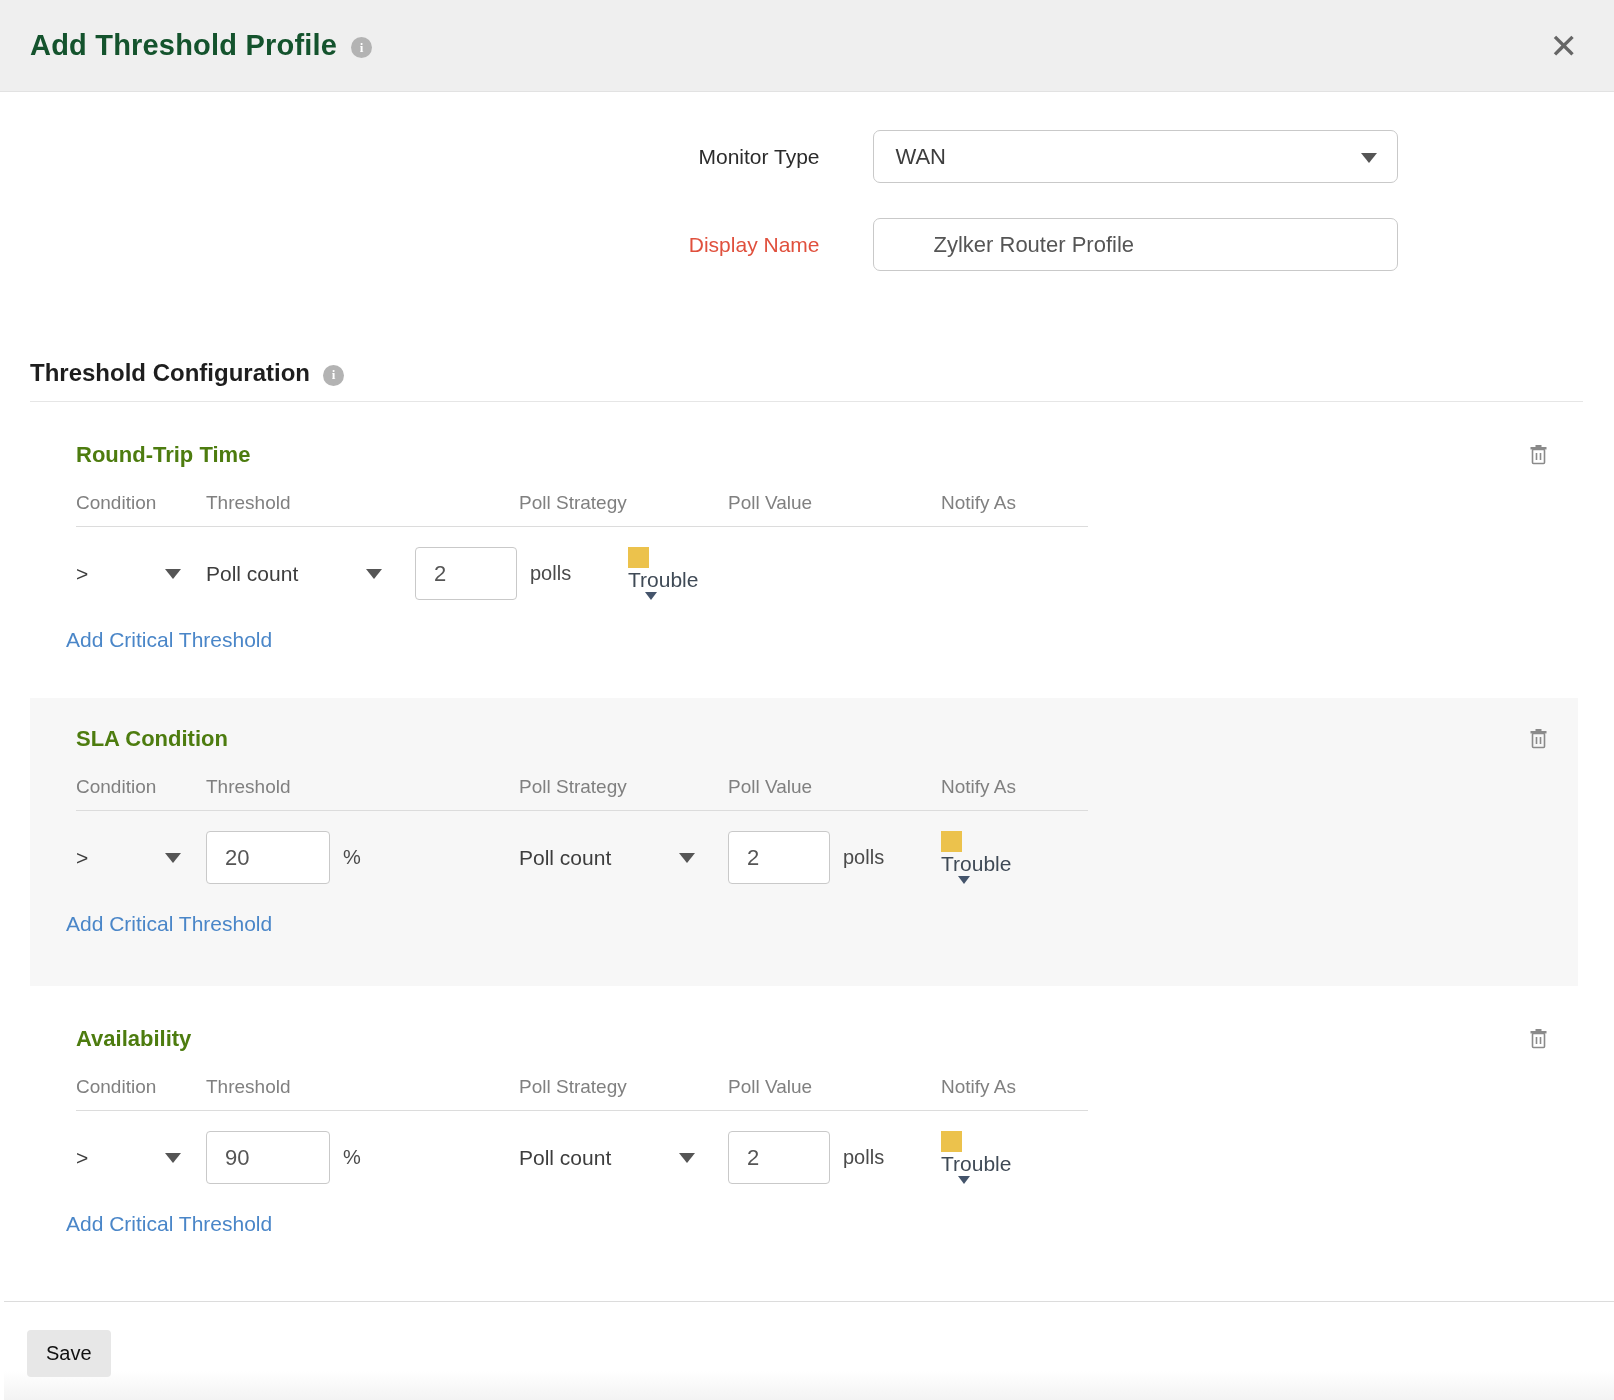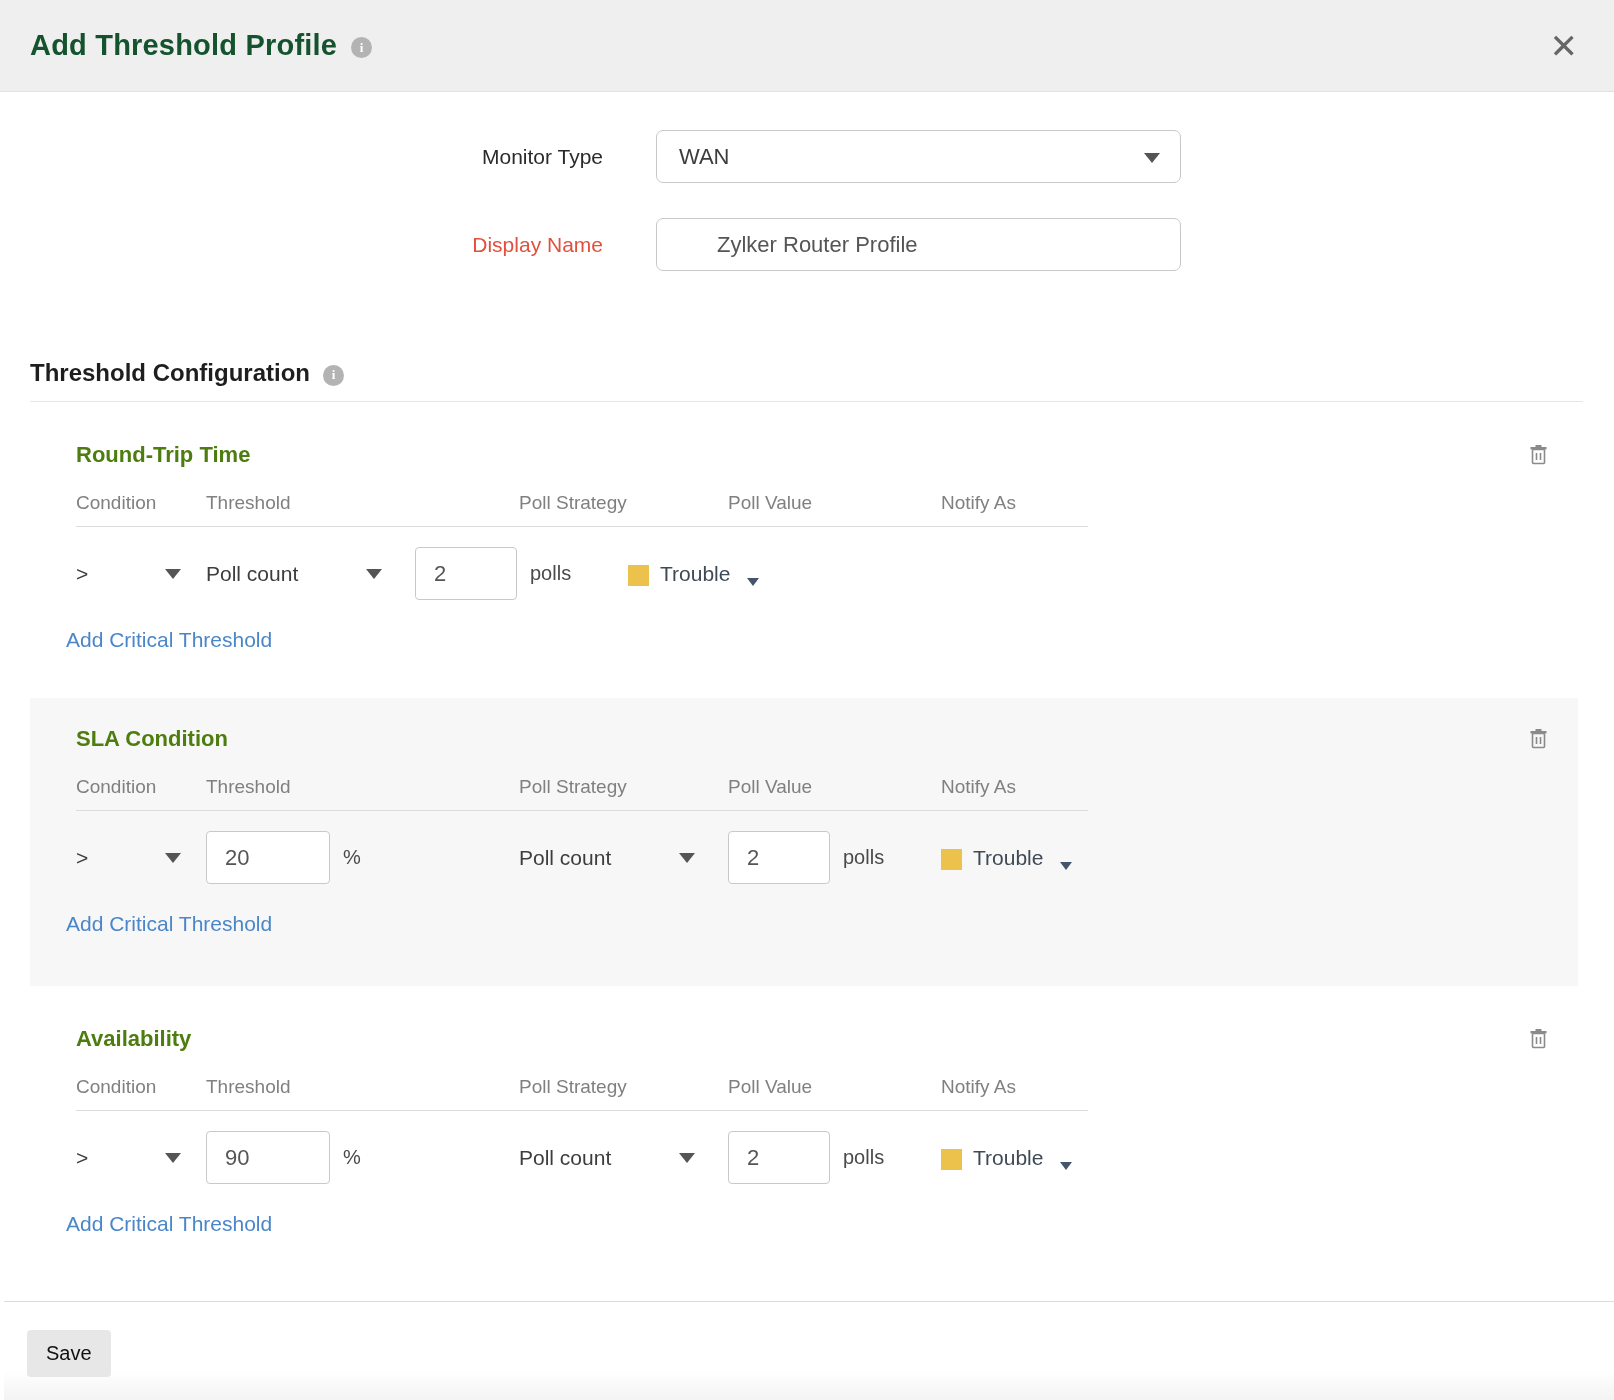--- a/index.html
+++ b/index.html
@@ -46,21 +46,21 @@
     color: #666;
     line-height: 1;
     cursor: pointer;
     background: none;
     border: none;
     font-family: "DejaVu Sans", sans-serif;
   }
 
   
   .form-area { padding-top: 38px; }
-  .form-row { display: flex; align-items: center; margin-bottom: 35px; }
+  .form-row { display: flex; align-items: center; margin-bottom: 35px; justify-content: center; }
   .form-label {
     width: 603px;
     text-align: right;
     font-size: 21px;
     color: #2b2b2b;
   }
   .form-label.required { color: #e0503d; }
   .field {
     margin-left: 53px;
     width: 525px;
@@ -154,21 +154,21 @@
     border-radius: 4px;
     font-size: 22px; color: #555;
     padding: 0 18px;
     outline: none;
     font-family: "Liberation Sans", "DejaVu Sans", sans-serif;
   }
   .col-value .small-input { width: 102px; }
   .unit { font-size: 20px; color: #4a4a4a; margin-left: 13px; }
   .cell-flex { display: flex; align-items: center; }
 
-  .notify-select { display: flex; align-items: flex-end; cursor: pointer; }
+  .notify-select { display: flex; align-items: flex-start; cursor: pointer; flex-direction: column; }
   .severity-swatch {
     width: 21px; height: 21px;
     background: #ecc24c;
     margin-right: 11px;
   }
   .notify-select .sel-text { font-size: 21px; color: #3f4a56; }
   .caret.small {
     border-left-width: 6px; border-right-width: 6px;
     border-top-width: 8px; border-top-color: #44546b;
     margin-left: 17px;

